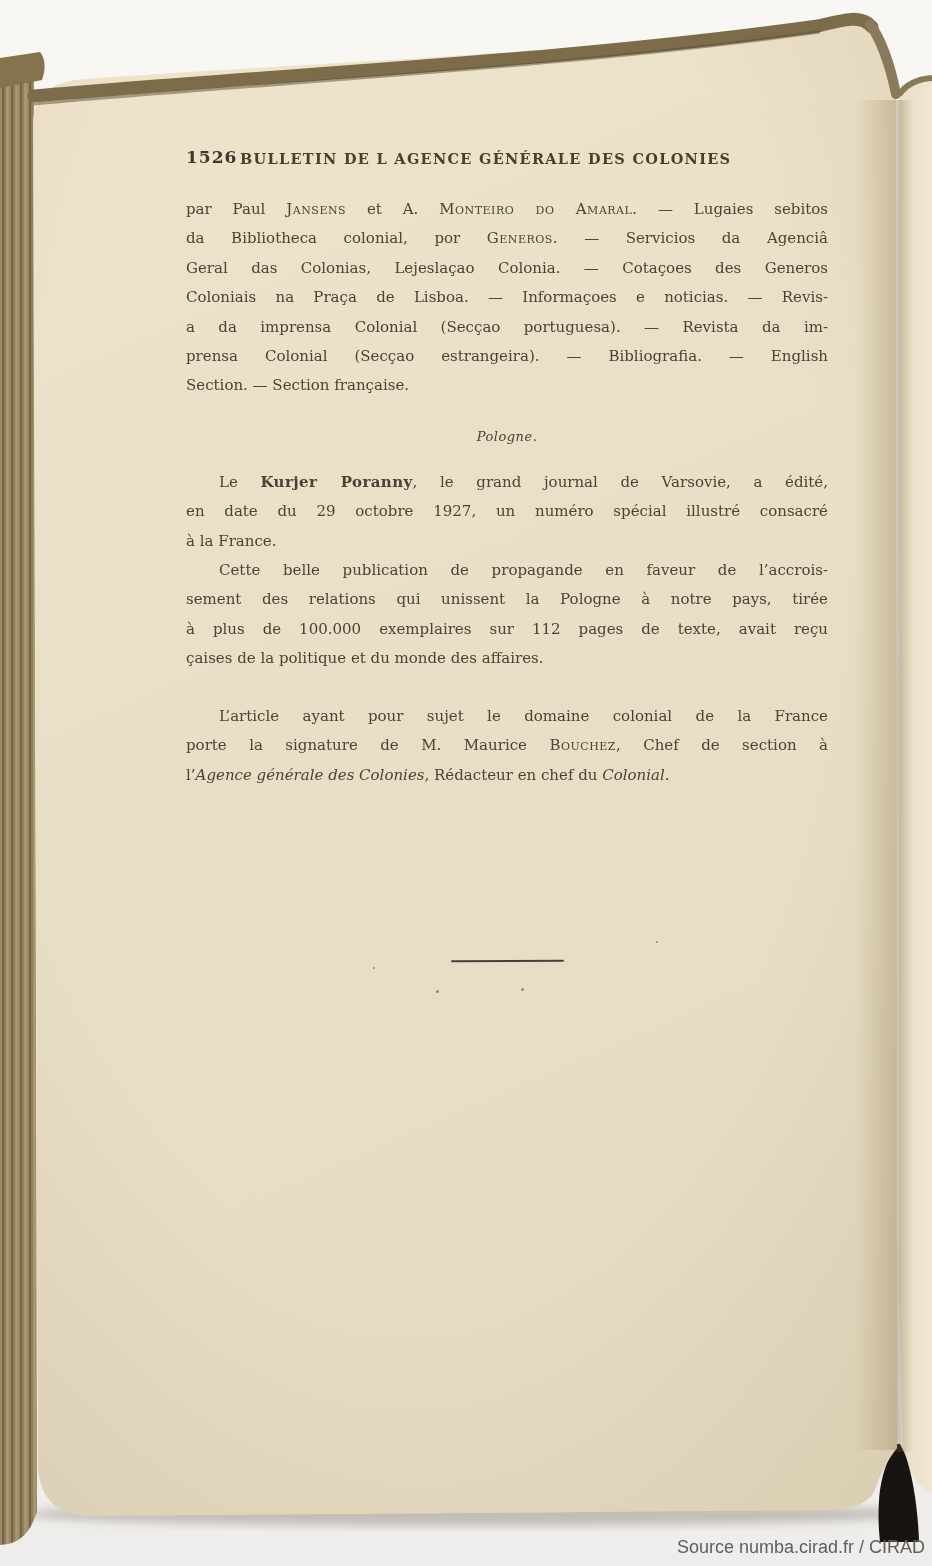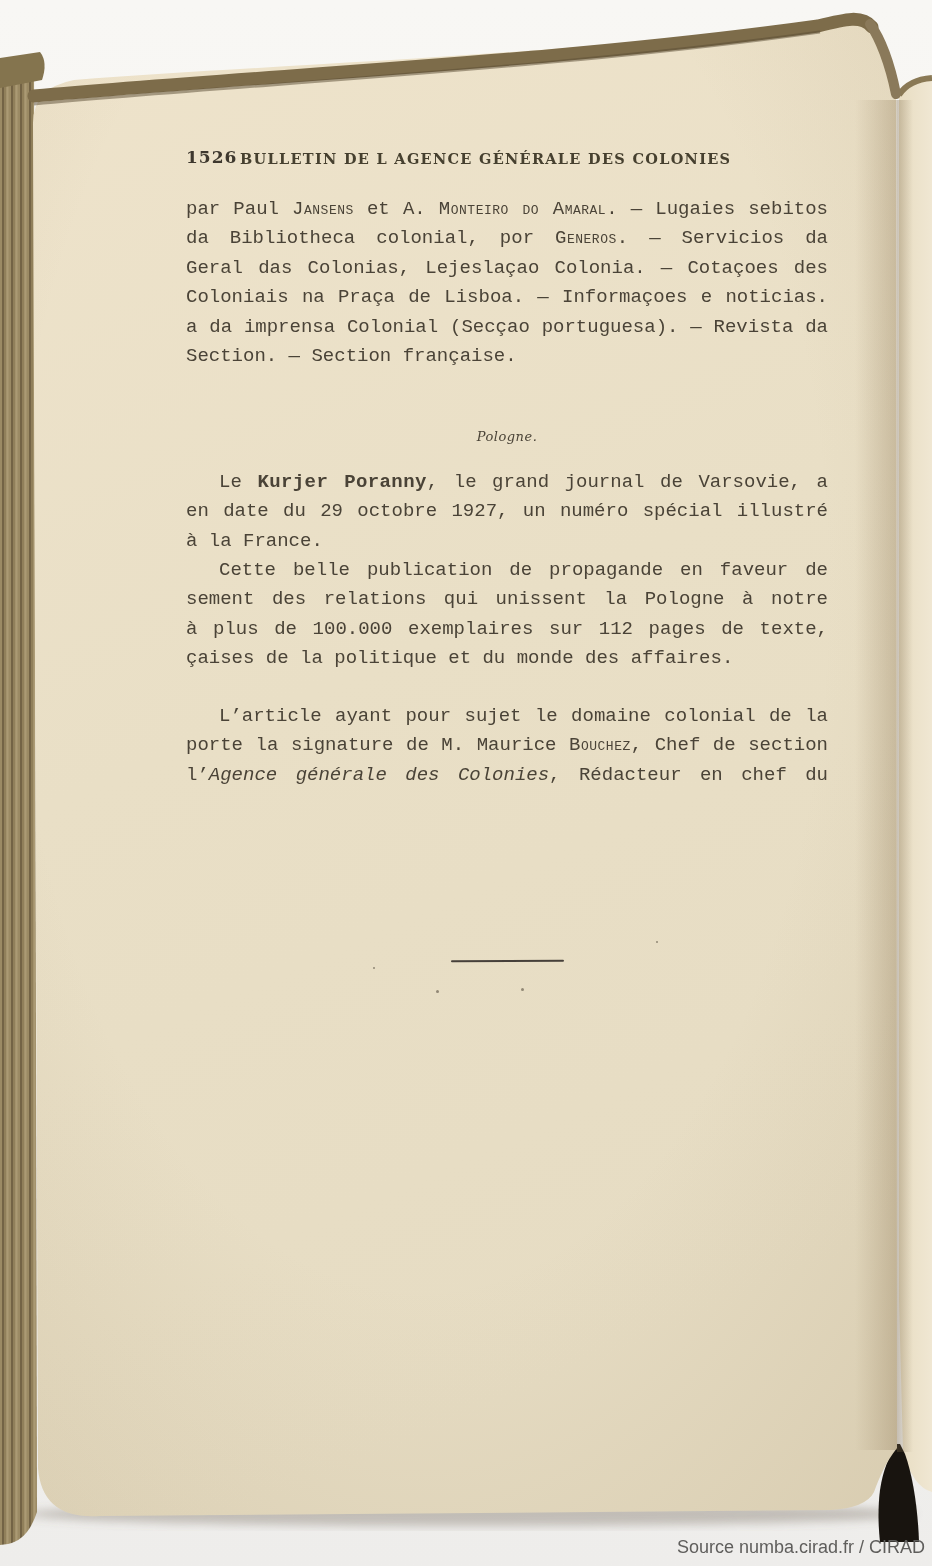--- a/index.html
+++ b/index.html
@@ -13,21 +13,21 @@
 
   #page-number{
     position:absolute;left:186px;top:147px;
     font-size:17px;font-weight:bold;color:#3e382e;letter-spacing:1px;
   }
   #running-title{
     position:absolute;left:240px;top:150px;width:545px;text-align:left;
     font-size:14.5px;font-weight:bold;color:#46402f;letter-spacing:1.3px;
     white-space:nowrap;
   }
-  .para{position:absolute;left:186px;width:642px;font-size:19px;color:#4a4337;font-family:Liberation Mono, monospace;}
+  .para{position:absolute;left:186px;width:642px;font-size:15px;color:#4a4337;}
   .line{
     line-height:29.4px;height:29.4px;overflow:hidden;
     text-align:justify;text-align-last:justify;
   }
   .line.last{text-align-last:left;}
   .line.indent{text-indent:33px;}
   .s-n{}
   .s-b{font-weight:bold;letter-spacing:0.4px;}
   .s-i{font-style:italic;}
   .s-sc{font-variant:small-caps;letter-spacing:0.5px;}
@@ -117,20 +117,21 @@
   <div class="text-layer">
     <div id="page-number">1526</div>
     <div id="running-title">BULLETIN DE L AGENCE GÉNÉRALE DES COLONIES</div>
 
     <div class="para" id="para1">
         <div class="line"><span class="s-n">par Paul </span><span class="s-sc">Jansens</span><span class="s-n"> et A. </span><span class="s-sc">Monteiro do Amaral</span><span class="s-n">. — Lugaies sebitos</span></div>
         <div class="line"><span class="s-n">da Bibliotheca colonial, por </span><span class="s-sc">Generos</span><span class="s-n">. — Servicios da Agenciâ</span></div>
         <div class="line"><span class="s-n">Geral das Colonias, Lejeslaçao Colonia. — Cotaçoes des Generos</span></div>
         <div class="line"><span class="s-n">Coloniais na Praça de Lisboa. — Informaçoes e noticias. — Revis-</span></div>
         <div class="line"><span class="s-n">a da imprensa Colonial (Secçao portuguesa). — Revista da im-</span></div>
+        <div class="line"><span class="s-n">prensa Colonial (Secçao estrangeira). — Bibliografia. — English</span></div>
         <div class="line last"><span class="s-n">Section. — Section française.</span></div>
       </div>
 
     <div id="section-heading">Pologne.</div>
 
     <div class="para" id="para2">
         <div class="line indent"><span class="s-n">Le </span><span class="s-b">Kurjer Poranny</span><span class="s-n">, le grand journal de Varsovie, a édité,</span></div>
         <div class="line"><span class="s-n">en date du 29 octobre 1927, un numéro spécial illustré consacré</span></div>
         <div class="line last"><span class="s-n">à la France.</span></div>
       </div>

